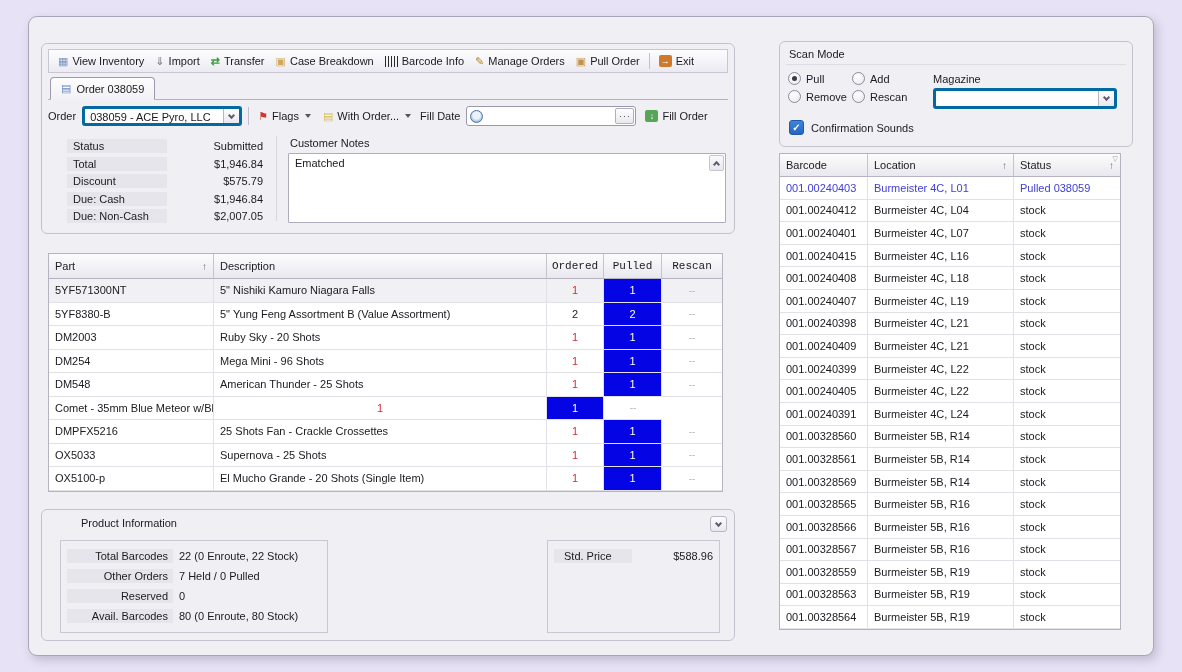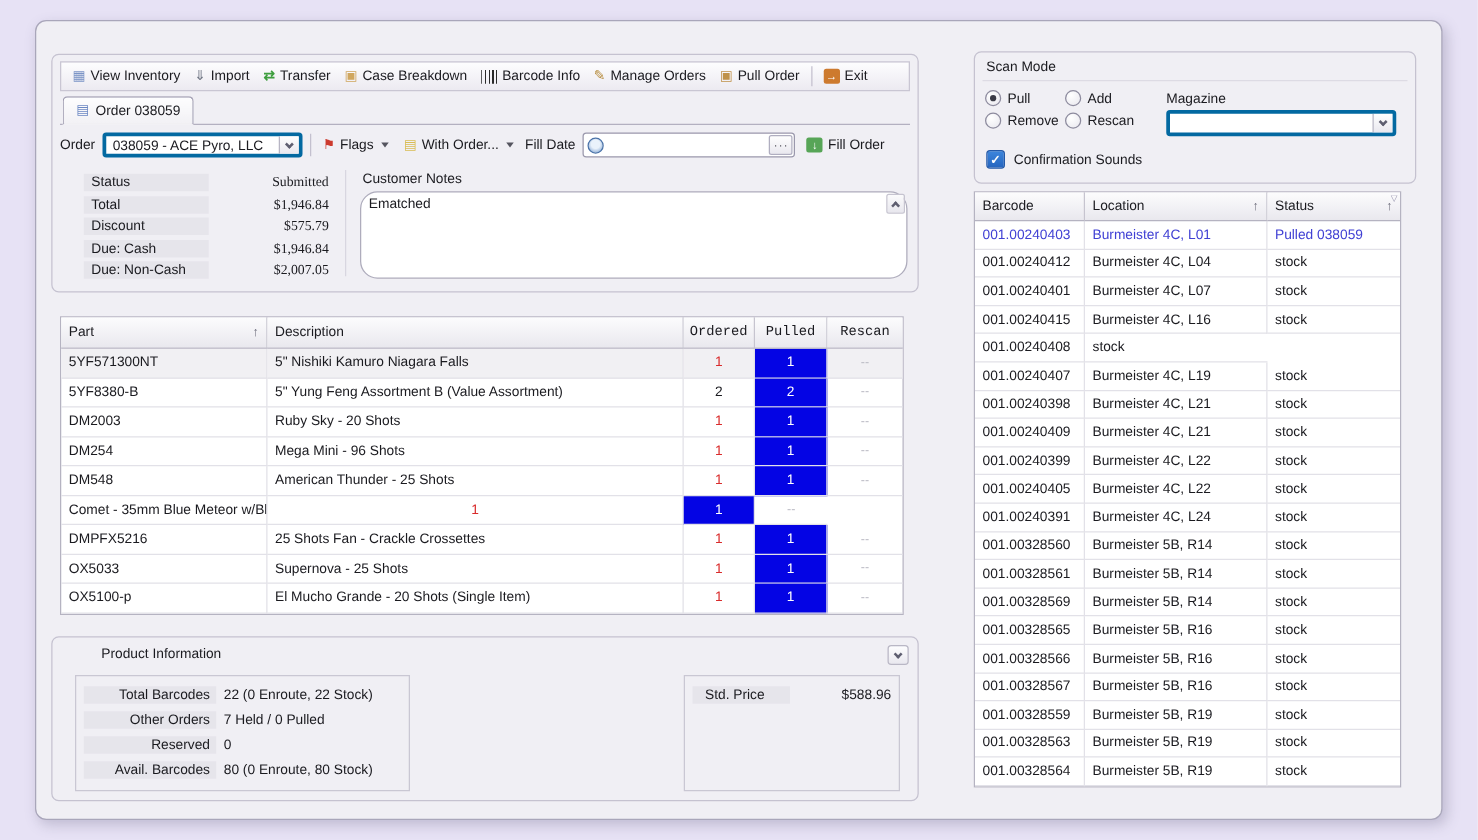--- a/index.html
+++ b/index.html
@@ -63,25 +63,25 @@
   .datefield .val { flex:1; }
   .dots-btn { width:19px; height:16px; margin-right:1px; border:1px solid #b0aec0; border-radius:2px;
               background:linear-gradient(#fefefe,#e9e8ef); font-size:9px; letter-spacing:1px;
               display:flex; align-items:center; justify-content:center; color:#44444e; }
 
   
   .statusarea { position:absolute; left:6px; top:92px; right:6px; bottom:6px; }
   .statusrows { position:absolute; left:19px; top:2px; width:196px; display:flex; flex-direction:column; gap:1px; }
   .srow { display:flex; height:16.5px; align-items:center; }
   .chip { background:#e6e5eb; padding:1px 6px; width:100px; }
-  .sval { width:96px; text-align:right;font-family:Liberation Serif, serif; }
+  .sval { width:96px; text-align:right; }
   .vline { position:absolute; left:228px; top:0; bottom:6px; width:1px; background:#d8d6e0; }
   .notes { position:absolute; left:240px; top:0; right:2px; }
   .notes .nlabel { margin:1px 0 4px 2px; }
-  .notesbox { position:relative; height:70px; background:#fff; border:1px solid #aeacbc; border-radius:14px;
+  .notesbox { position:relative; height:70px; background:#fff; border:1px solid #aeacbc; border-radius:1px;
               padding:3px 12px 3px 6px; }
   .scrollup { position:absolute; top:1px; right:1px; width:15px; height:16px; border:1px solid #c6c4d0;
               border-radius:2px; background:linear-gradient(#fbfbfc,#e8e7ee);
               display:flex; align-items:center; justify-content:center; }
 
   
   .tablebox { position:absolute; background:#fff; border:1px solid #b5b3c1; }
   .oitable { left:19px; top:236px; width:675px; }
   .oi-head, .oi-row { display:grid; grid-template-columns:165px 333px 57px 58px 60px; }
   .bctable { left:750px; top:136px; width:342px; }
@@ -462,20 +462,21 @@
         </div>
 
         <div class="bc-row">
           <div class="cell">001.00240415</div>
           <div class="cell">Burmeister 4C, L16</div>
           <div class="cell">stock</div>
         </div>
 
         <div class="bc-row">
           <div class="cell">001.00240408</div>
+          <div class="cell">Burmeister 4C, L18</div>
           <div class="cell">stock</div>
         </div>
 
         <div class="bc-row">
           <div class="cell">001.00240407</div>
           <div class="cell">Burmeister 4C, L19</div>
           <div class="cell">stock</div>
         </div>
 
         <div class="bc-row">

